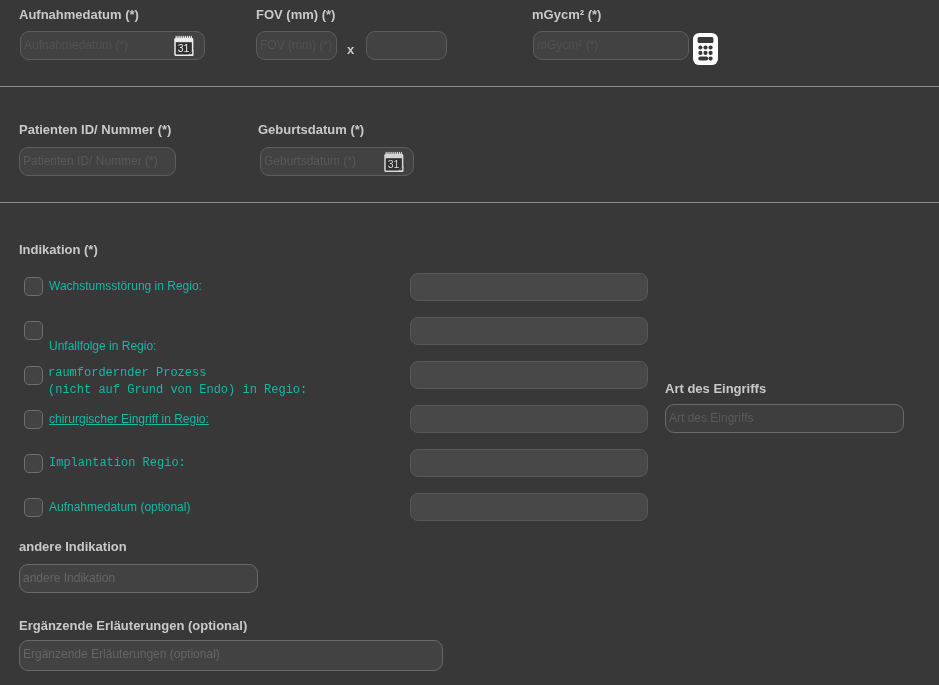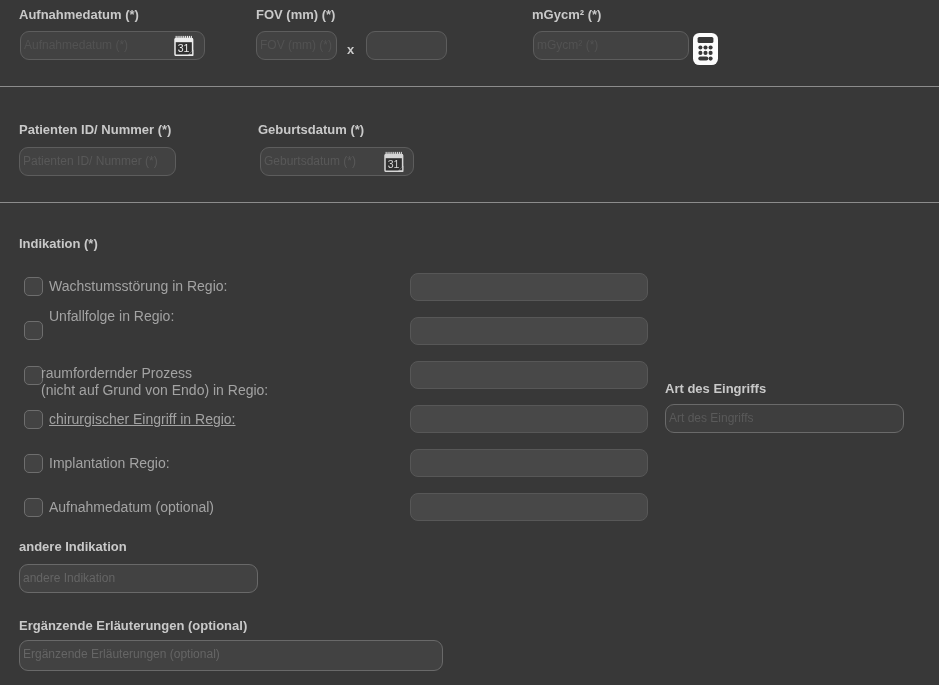--- a/index.html
+++ b/index.html
@@ -29,21 +29,21 @@
   }
   .inp2{
     position:absolute;
     box-sizing:border-box;
     background:#484848;
     border:1px solid #575757;
     border-radius:8px;
   }
   .cklbl{
     position:absolute;
-    font-size:14px;color:#a3a3a3;
+    font-size:12px;color:#14b8a6;
     white-space:nowrap;
     line-height:17px;
   }
   .cb{
     position:absolute;
     box-sizing:border-box;
     width:19px;height:19px;
     background:#434343;
     border:1px solid #6e6e6e;
     border-radius:5px;
@@ -119,43 +119,43 @@
       <rect x="14.9" y="0.9" width="1.1" height="2.4"></rect>
       <rect x="16.8" y="0.9" width="1.1" height="2.4"></rect>
     </g>
     <text x="9.6" y="17.0" font-family="Liberation Sans" font-size="10.5" fill="#d6d6d6" text-anchor="middle">31</text>
     <path d="M13.2 20.9 L19.3 20.9 L19.3 14.8 Z" fill="#d6d6d6"></path>
     <path d="M14.8 19.3 L18.1 19.3 L18.1 16 Z" fill="#3a3a3a"></path>
   </svg>
 
   <div class="sep" style="top:202px;"></div>
 
-  <div class="lbl" style="left:19px;top:236px;">Indikation (*)</div>
+  <div class="lbl" style="left:19px;top:242px;">Indikation (*)</div>
 
   <div class="cb" style="left:24px;top:277px;"></div>
   <div class="cklbl" style="left:49px;top:278px;">Wachstumsstörung in Regio:</div>
   <div class="inp2" style="left:410px;top:273px;width:238px;height:28px;"></div>
 
   <div class="cb" style="left:24px;top:321px;"></div>
-  <div class="cklbl" style="left:49px;top:308px;">Unfallfolge in Regio:</div>
+  <div class="cklbl" style="left:49px;top:338px;">Unfallfolge in Regio:</div>
   <div class="inp2" style="left:410px;top:317px;width:238px;height:28px;"></div>
 
   <div class="cb" style="left:24px;top:366px;"></div>
-  <div class="cklbl" style="left:41px;top:365px;">raumfordernder Prozess<br>(nicht auf Grund von Endo) in Regio:</div>
+  <div class="cklbl" style="left:48px;top:365px;font-family:Liberation Mono, monospace;">raumfordernder Prozess<br>(nicht auf Grund von Endo) in Regio:</div>
   <div class="inp2" style="left:410px;top:361px;width:238px;height:28px;"></div>
 
   <div class="lbl" style="left:665px;top:381px;">Art des Eingriffs</div>
 
   <div class="cb" style="left:24px;top:410px;"></div>
   <div class="cklbl" style="left:49px;top:411px;text-decoration:underline;">chirurgischer Eingriff in Regio:</div>
   <div class="inp2" style="left:410px;top:405px;width:238px;height:28px;"></div>
   <div class="inp" style="left:665px;top:404px;width:239px;height:29px;border-color:#6a6a6a;background:#3e3e3e;color:#5a5a5a;">Art des Eingriffs</div>
 
   <div class="cb" style="left:24px;top:454px;"></div>
-  <div class="cklbl" style="left:49px;top:455px;">Implantation Regio:</div>
+  <div class="cklbl" style="left:49px;top:455px;font-family:Liberation Mono, monospace;">Implantation Regio:</div>
   <div class="inp2" style="left:410px;top:449px;width:238px;height:28px;"></div>
 
   <div class="cb" style="left:24px;top:498px;"></div>
   <div class="cklbl" style="left:49px;top:499px;">Aufnahmedatum (optional)</div>
   <div class="inp2" style="left:410px;top:493px;width:238px;height:28px;"></div>
 
   <div class="lbl" style="left:19px;top:539px;">andere Indikation</div>
   <div class="inp" style="left:19px;top:564px;width:239px;height:29px;border-color:#696969;color:#656565;">andere Indikation</div>
 
   <div class="lbl" style="left:19px;top:618px;">Ergänzende Erläuterungen (optional)</div>

